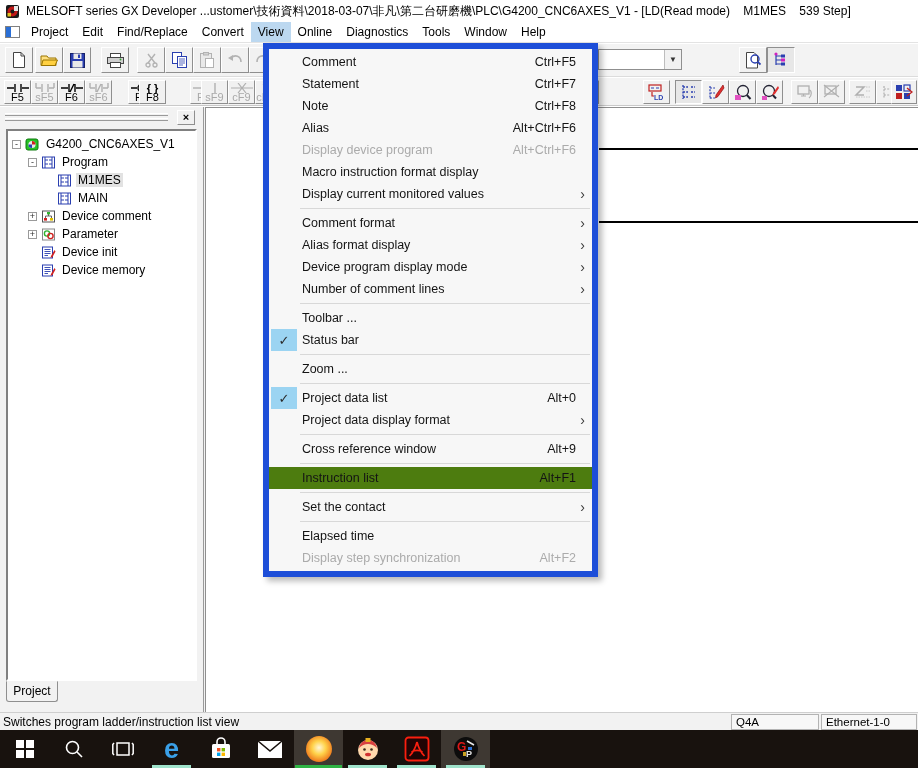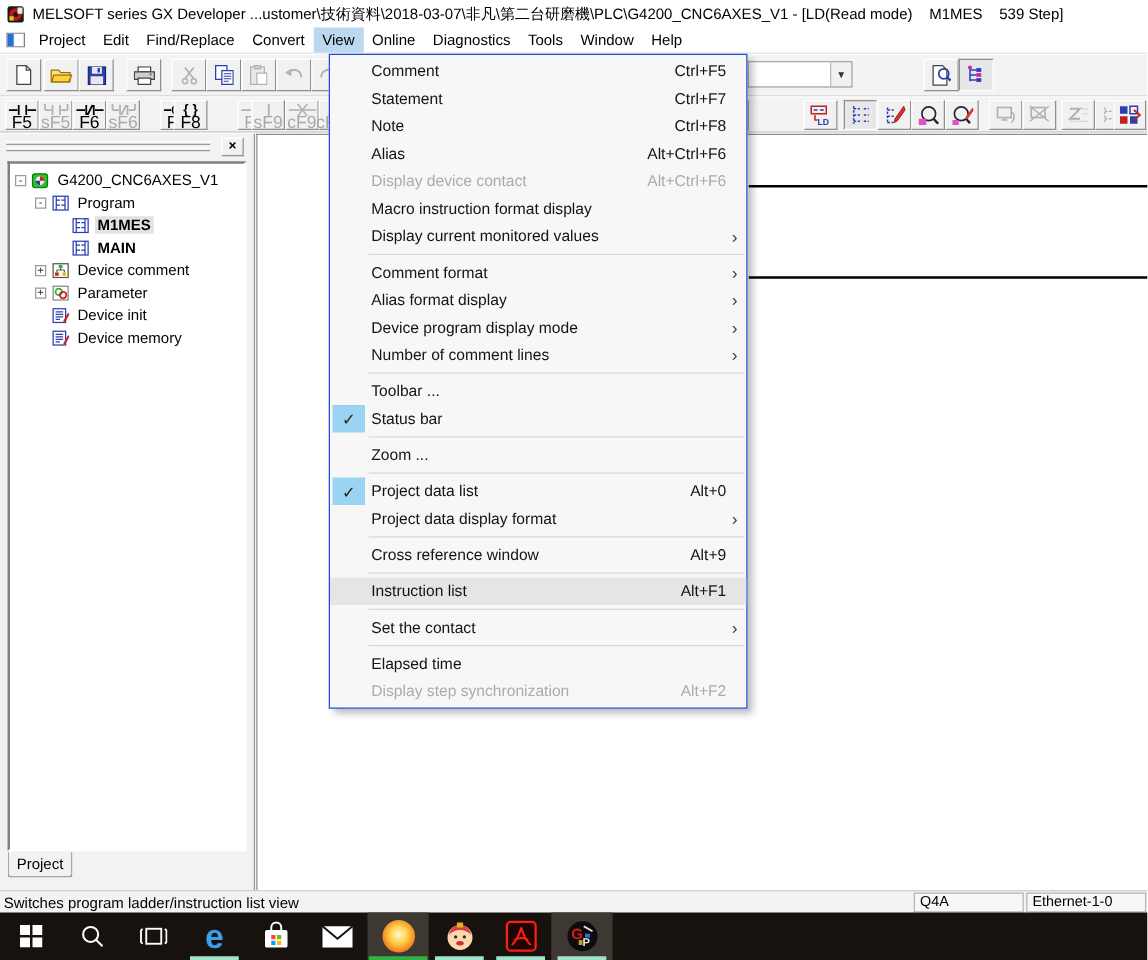--- a/index.html
+++ b/index.html
@@ -24,21 +24,21 @@
   .toolbar1 { top:44px; height:33px; border-bottom:1px solid #dcdcdc; }
   .toolbar2 { top:78px; height:28px; border-bottom:1px solid #c9c9c9; }
   .tbtn { position:absolute; top:3px; width:28px; height:26px; background:#f1f1f1;
           border:1px solid; border-color:#ffffff #8f8f8f #8f8f8f #ffffff;
           display:flex; align-items:center; justify-content:center; }
   .tbtn.pressed { border-color:#8f8f8f #ffffff #ffffff #8f8f8f; background:#e7e7e7; }
   .lbtn { position:absolute; top:2px; width:27px; height:24px; background:#f1f1f1;
           border:1px solid; border-color:#ffffff #8f8f8f #8f8f8f #ffffff;
           display:flex; flex-direction:column; align-items:center; justify-content:center; }
   .lbtn .sym { height:11px; display:flex; align-items:center; }
-  .lbtn .lab { font-size:14px; line-height:9px; }
+  .lbtn .lab { font-size:11px; line-height:9px; }
   .lbtn.disabled { color:#a9a9a9; }
   .lbtn.disabled .lab { color:#a9a9a9; }
   .lbtn:not(.disabled) .lab { color:#000; }
   .combo { position:absolute; left:598px; top:5px; width:84px; height:21px; background:#fff;
            border:1px solid #8f8f8f; display:flex; }
   .combo input { flex:1; border:0; outline:none; font-size:11px; padding:0 3px; min-width:0;
                  font-family:"Liberation Sans",sans-serif; }
   .combo .drop { width:17px; background:#f1f1f1; border-left:1px solid #bdbdbd;
                  font-size:8px; color:#333; display:flex; align-items:center; justify-content:center; }
 
@@ -48,45 +48,45 @@
           border-right:1px solid #9a9a9a; }
   .grip { position:absolute; left:5px; top:6px; width:163px; height:9px; }
   .grip div { height:3px; border-top:1px solid #ffffff; border-bottom:1px solid #9a9a9a; margin-bottom:2px; }
   .dock-close { position:absolute; right:8px; top:3px; width:18px; height:15px; background:#f1f1f1;
                 border:1px solid; border-color:#ffffff #8f8f8f #8f8f8f #ffffff;
                 font-size:11px; font-weight:bold; line-height:12px; text-align:center; }
   .treebox { position:absolute; left:6px; top:22px; width:191px; height:552px; background:#ffffff;
              border:2px solid; border-color:#808080 #ffffff #ffffff #808080; padding:4px 0 0 2px;
              overflow:hidden; }
   .trow { height:18px; display:flex; align-items:center; font-size:12px; white-space:nowrap; }
-  .indent0{ padding-left:2px; } .indent1{ padding-left:18px; } .indent2{ padding-left:34px;font-weight:bold; }
+  .indent0{ padding-left:2px; } .indent1{ padding-left:18px; } .indent2{ padding-left:34px; }
   .expander { width:9px; height:9px; border:1px solid #9a9a9a; background:#fff; font-size:9px;
               line-height:7px; text-align:center; margin-right:4px; color:#333; flex:0 0 auto; }
   .noexp { width:13px; flex:0 0 auto; }
   .ticon { width:15px; height:13px; margin-right:4px; flex:0 0 auto; }
   .tlabel { padding:0 2px; }
   .tlabel.selected { background:#e2e2e2; }
   .proj-tab { position:absolute; left:6px; top:574px; width:52px; height:21px; background:#f2f2f2;
               border:1px solid #8f8f8f; border-top:1px solid #f2f2f2; border-radius:0 0 3px 3px;
               font-size:12px; text-align:center; line-height:19px; }
 
   
   .editor { position:absolute; left:205px; top:0; width:713px; height:605px; background:#ffffff;
             border-top:1px solid #8f8f8f; border-left:1px solid #8f8f8f; }
   .rung { position:absolute; height:2px; background:#000; left:393px; right:0; }
 
   
   .viewmenu { position:absolute; left:263px; top:43px; width:335px; background:#f7f7f7;
-              border:1px solid #1d4ed8; box-shadow:4px 4px 6px rgba(0,0,0,0.28);
+              border:6px solid #1d4ed8; box-shadow:4px 4px 6px rgba(0,0,0,0.28);
               padding:2px 0; z-index:60; }
   .mi { position:relative; height:22px; display:flex; align-items:center; padding-left:33px;
         font-size:12.5px; color:#141414; }
   .mi .sc { margin-left:auto; padding-right:16px; font-size:12.5px; }
   .mi.disabled, .mi.disabled .sc { color:#ababab; }
-  .mi.highlight { background:#e5e5e5; }
+  .mi.highlight { background:#4d7c0f; }
   .mi .check { position:absolute; left:2px; top:0; width:26px; height:22px; background:#9bd4f2;
                color:#2a2a2a; font-size:13px; display:flex; align-items:center; justify-content:center; }
   .mi .arrow { position:absolute; right:7px; font-size:14px; color:#3c3c3c; }
   .msep { height:1px; background:#d8d8d8; margin:3px 2px 3px 31px; }
 
   
   .statusbar { position:absolute; left:0; top:712px; width:918px; height:19px; background:#f2f2f2;
                border-top:1px solid #cfcfcf; font-size:12px; }
   .status-hint { position:absolute; left:3px; top:2px; }
   .status-box { position:absolute; top:1px; height:16px; background:#f7f7f7;
@@ -498,21 +498,21 @@
   </div>
   <div class="mi">
     <span class="lbl">Note</span>
     <span class="sc">Ctrl+F8</span>
   </div>
   <div class="mi">
     <span class="lbl">Alias</span>
     <span class="sc">Alt+Ctrl+F6</span>
   </div>
   <div class="mi disabled">
-    <span class="lbl">Display device contact</span>
+    <span class="lbl">Display device program</span>
     <span class="sc">Alt+Ctrl+F6</span>
   </div>
   <div class="mi">
     <span class="lbl">Macro instruction format display</span>
   </div>
   <div class="mi">
     <span class="lbl">Display current monitored values</span>
     <span class="arrow">›</span>
   </div>
   <div class="msep"></div>

